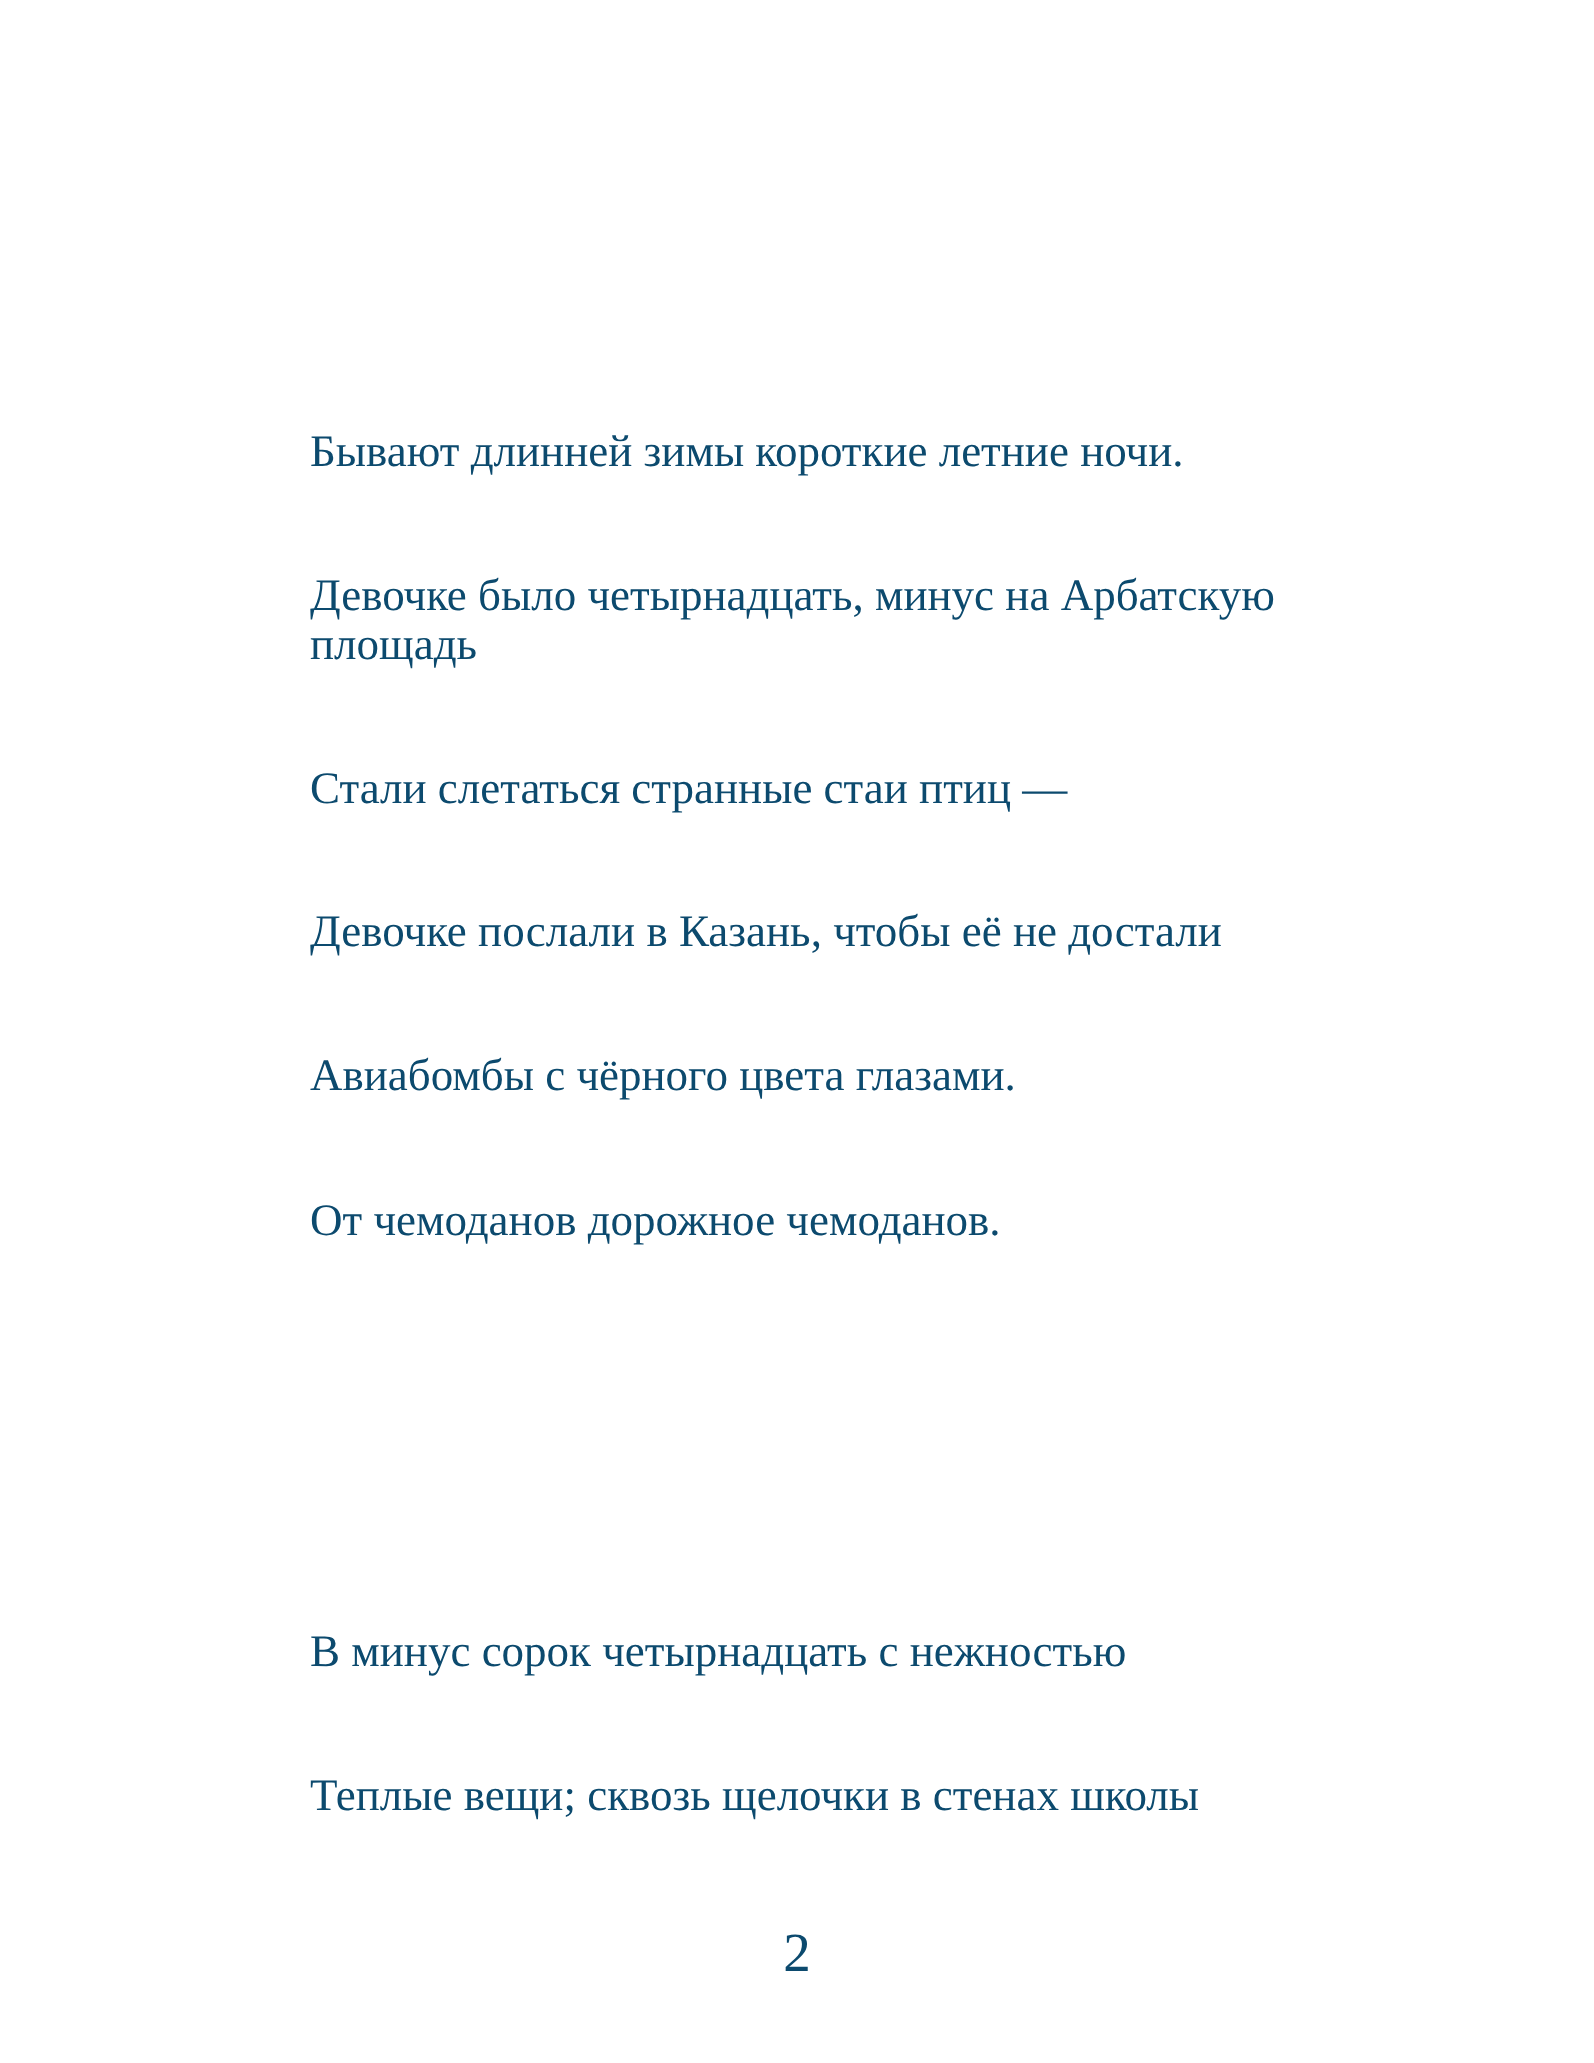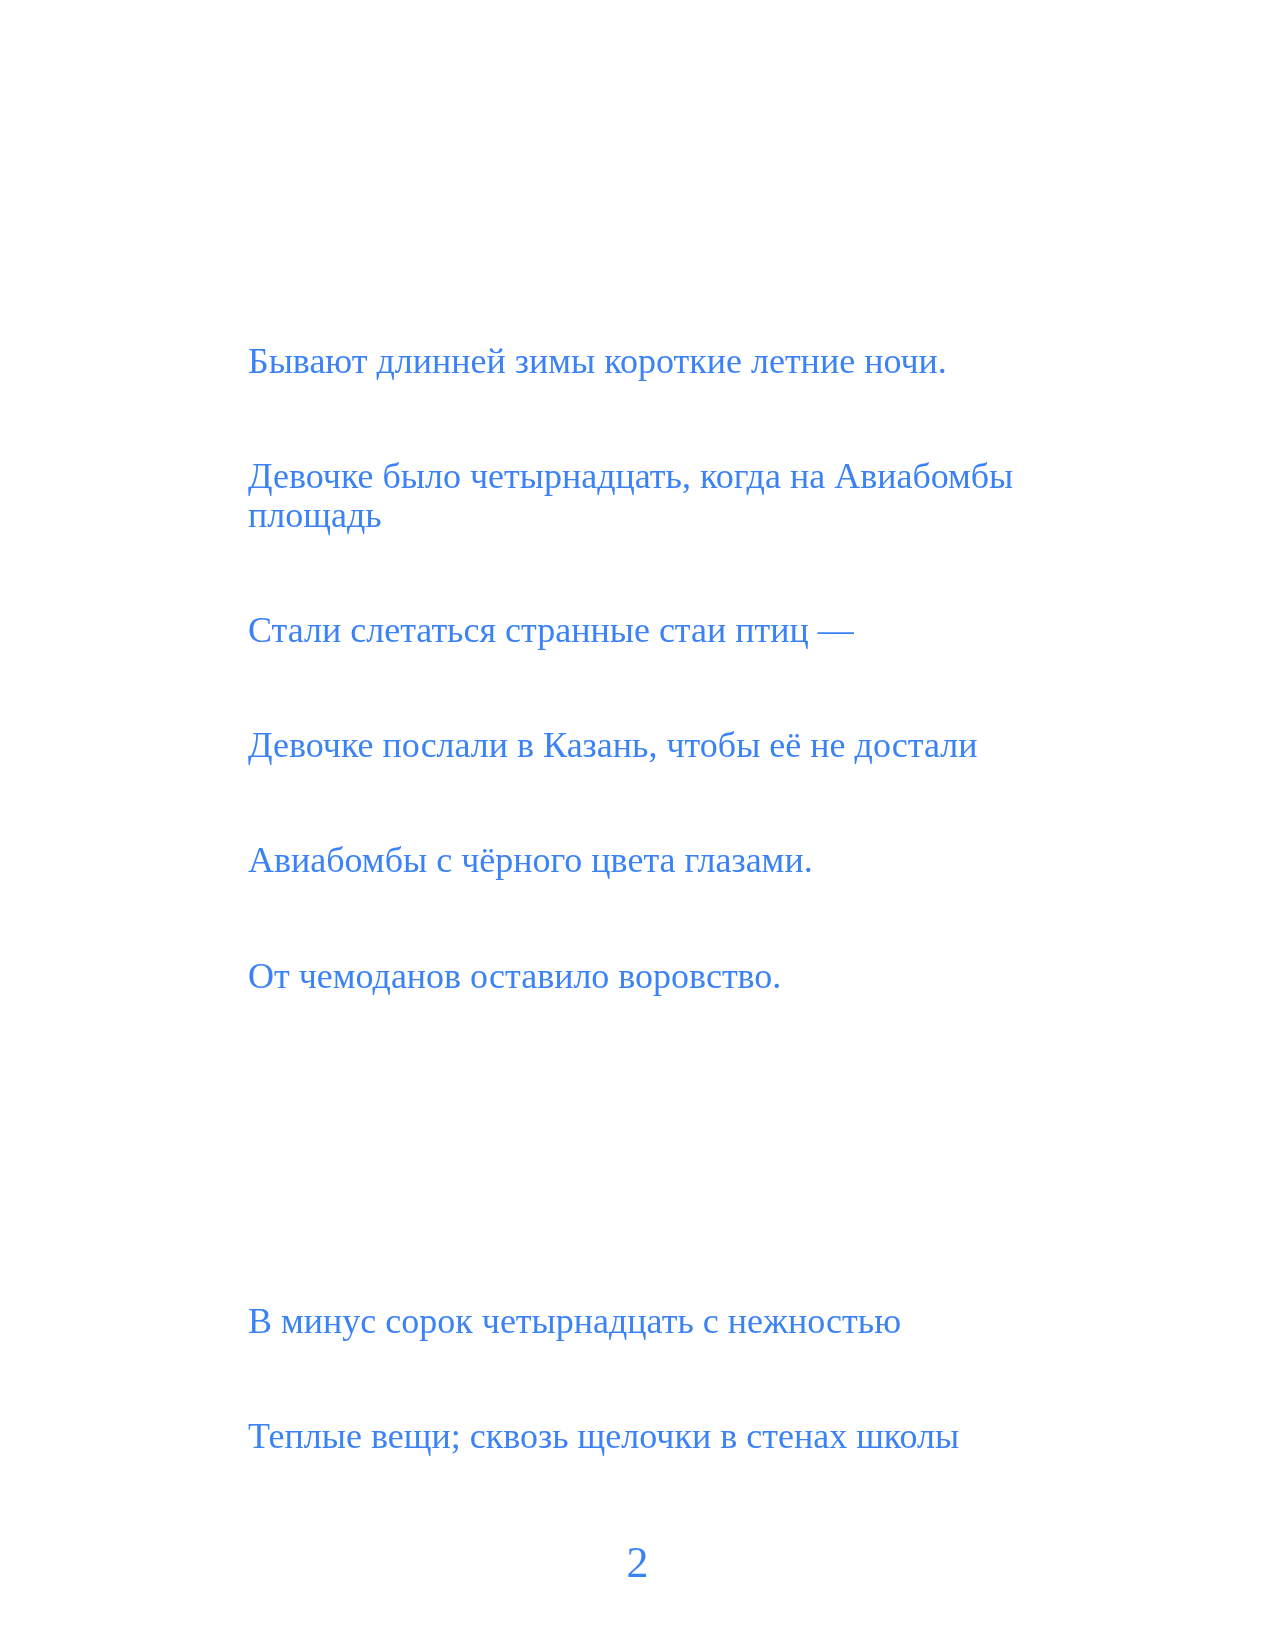--- a/index.html
+++ b/index.html
@@ -7,21 +7,21 @@
     padding: 0;
     background: #ffffff;
   }
   .page {
     position: relative;
     width: 1275px;
     height: 1650px;
     background: #ffffff;
     overflow: hidden;
     font-family: "Liberation Serif", "DejaVu Serif", serif;
-    color: #3b82f6;
+    color: #0c4a6e;
   }
   .poem {
     position: absolute;
     left: 248px;
     top: 150px;
     width: 860px;
     font-size: 36px;
     line-height: 38.4px;
     white-space: pre-wrap;
   }
@@ -43,25 +43,25 @@
 </style>
 </head>
 <body>
 
 <div class="page">
 
   <div class="poem">
 
     <div class="stanza">
       <div class="poem-line">Бывают длинней зимы короткие летние ночи.</div>
-      <div class="poem-line">Девочке было четырнадцать, когда на Авиабомбы площадь</div>
+      <div class="poem-line">Девочке было четырнадцать, минус на Арбатскую площадь</div>
       <div class="poem-line">Стали слетаться странные стаи птиц —</div>
       <div class="poem-line">Девочке послали в Казань, чтобы её не достали</div>
       <div class="poem-line">Авиабомбы с чёрного цвета глазами.</div>
-      <div class="poem-line">От чемоданов оставило воровство.</div>
+      <div class="poem-line">От чемоданов дорожное чемоданов.</div>
     </div>
 
     <div class="stanza">
       <div class="poem-line">В минус сорок четырнадцать с нежностью</div>
       <div class="poem-line">Теплые вещи; сквозь щелочки в стенах школы</div>
       
       
       
       
       

